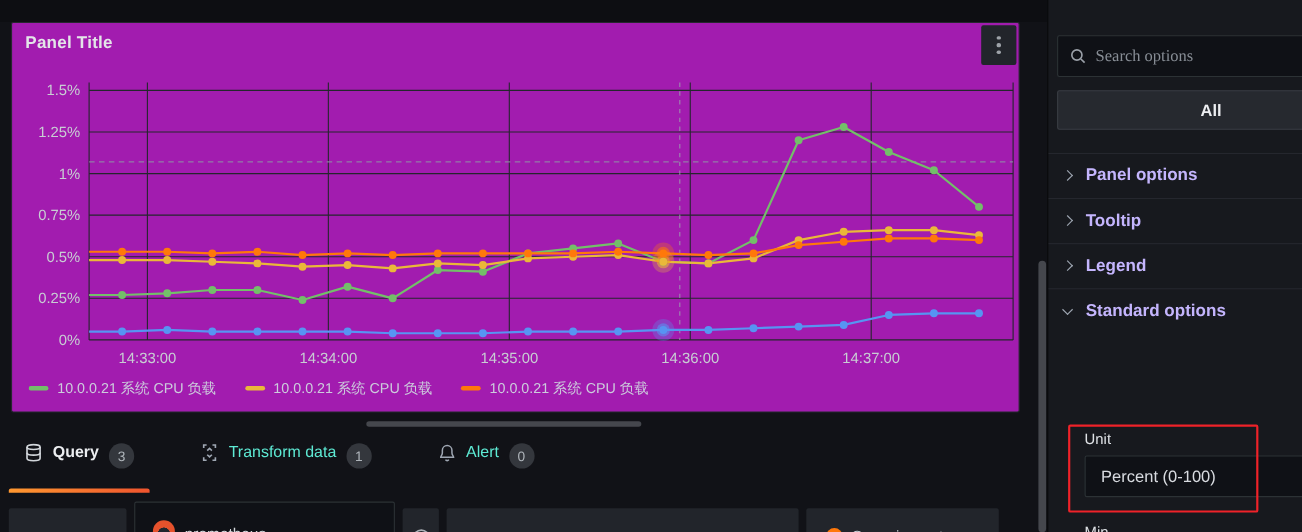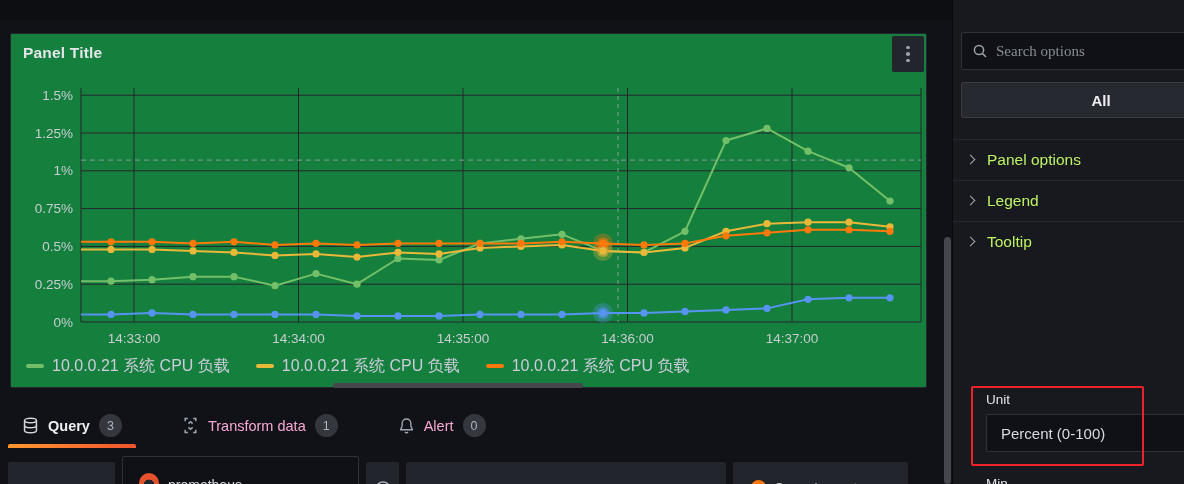--- a/index.html
+++ b/index.html
@@ -4,42 +4,42 @@
 <style>
   * { margin:0; padding:0; box-sizing:border-box; }
   html,body { width:1184px; height:484px; overflow:hidden; }
   body { background:#111217; font-family:"Liberation Sans", sans-serif; color:#ccccdc; position:relative; }
 
   
   .main { position:absolute; left:0; top:0; width:952px; height:484px; background:#111217; }
   .top-strip { position:absolute; left:0; top:0; width:952px; height:20px; background:#0d0e12; }
 
   .panel-card { position:absolute; left:10px; top:20px; width:917px; height:355px;
-                background:#15803d; border:1px solid #25272e; border-radius:2px;margin-top:13px; }
+                background:#a21caf; border:1px solid #25272e; border-radius:2px; }
   .panel-title { position:absolute; left:12px; top:10px; font-size:15.5px; font-weight:bold; color:#e3e5e8; letter-spacing:.2px; }
   .kebab-btn { position:absolute; right:2px; top:2px; width:32px; height:36px; background:#22252b; border-radius:2px;
                display:flex; flex-direction:column; align-items:center; justify-content:center; gap:3px; cursor:pointer; }
   .kebab-btn i { width:3.5px; height:3.5px; border-radius:50%; background:#9da2a8; }
 
   .chart-svg { position:absolute; left:0; top:0; }
 
   .legend-row { position:absolute; left:15px; top:320px; height:24px; display:flex; align-items:center; gap:26px; white-space:nowrap; overflow:hidden; width:890px; }
   .legend-item { display:flex; align-items:center; gap:8px; cursor:pointer; }
   .legend-swatch { width:18px; height:4px; border-radius:2px; flex:0 0 auto; }
-  .legend-label { font-size:16px; color:#ccccdc; }
+  .legend-label { font-size:13px; color:#ccccdc; }
 
   
   .hscroll { position:absolute; left:333px; top:383px; width:250px; height:5px; background:#45474d; border-radius:3px; }
   .vscroll { position:absolute; left:944px; top:237px; width:7px; height:247px; background:#45474d; border-radius:4px; }
 
   
   .tabs-row { position:absolute; left:0; top:403px; width:952px; height:45px; display:flex; align-items:stretch; padding-left:8px; }
-  .tab { position:relative; display:flex; align-items:center; gap:9px; padding:0 14px; cursor:pointer; }
+  .tab { position:relative; display:flex; align-items:flex-start; gap:9px; padding:0 14px; cursor:pointer; }
   .tab + .tab { margin-left:32px; }
-  .tab-label { font-size:14.5px; color:#f9a8d4; }
+  .tab-label { font-size:14.5px; color:#5eead4; }
   .tab.active .tab-label { color:#eceef1; font-weight:bold; }
   .tab-badge { min-width:23px; height:23px; border-radius:12px; background:#34373d; color:#aeb4ba;
                font-size:12.5px; display:flex; align-items:center; justify-content:center; padding:0 7px; }
   .tab-underline { position:absolute; left:0; right:0; bottom:0; height:4px; border-radius:2px 2px 0 0;
                    background:linear-gradient(90deg,#ff9830 0%,#f0542e 100%); }
   .tab-icon { display:flex; align-items:center; }
   .tab-icon svg { display:block; }
 
   
   .query-row { position:absolute; left:0; top:456px; width:952px; height:60px; display:flex; align-items:flex-start; gap:7px; padding-left:8px; }
@@ -56,21 +56,21 @@
 
   
   .sidebar { position:absolute; left:952px; top:0; width:232px; height:484px; background:#17191e; border-left:1px solid #08090b; overflow:hidden; }
   .search-wrap { position:absolute; left:8px; top:32px; width:240px; height:38px; background:#0f1116; border:1px solid #2c3235; border-radius:2px;
                  display:flex; align-items:center; padding-left:10px; gap:8px; }
   .search-placeholder { font-size:15px; color:#878d95;font-family:Liberation Serif, serif; }
   .all-btn { position:absolute; left:8px; top:82px; width:280px; height:36px; background:#26292f; border:1px solid #3a3d44; border-radius:2px;
              display:flex; align-items:center; justify-content:center; font-size:15px; font-weight:bold; color:#eceef1; cursor:pointer; }
   .sections { position:absolute; left:0; top:139px; width:232px; }
   .section { height:41px; display:flex; align-items:center; gap:13px; padding-left:14px; border-top:1px solid #25272e; cursor:pointer; }
-  .section-label { font-size:15.5px; font-weight:400; color:#bef264; }
+  .section-label { font-size:15.5px; font-weight:700; color:#c4b5fd; }
   .chev { width:7px; height:7px; border-right:1.6px solid #9fa7b3; border-bottom:1.6px solid #9fa7b3; transform:rotate(-45deg); margin-top:-1px; flex:0 0 auto; }
   .chev.down { transform:rotate(45deg); margin-top:-4px; }
 
   .field-group { position:absolute; left:33px; top:392px; width:200px; }
   .field-label { font-size:13.5px; color:#dfe2e6; margin-bottom:7px; }
   .unit-select { width:230px; height:38px; background:#0f1116; border:1px solid #2c3235; border-radius:2px;
                  display:flex; align-items:center; padding-left:14px; font-size:15px; color:#d8dbe0; cursor:pointer; }
   .min-label { position:absolute; left:33px; top:476px; font-size:13.5px; color:#dfe2e6; }
 
   .red-annotation { position:absolute; left:18px; top:386px; width:173px; height:80px;
@@ -301,25 +301,29 @@
   </div>
   <div class="all-btn">All</div>
 
   <div class="sections">
     <div class="section">
       <span class="chev"></span>
       <span class="section-label">Panel options</span>
     </div>
     <div class="section">
       <span class="chev"></span>
-      <span class="section-label">Legend</span>
+      <span class="section-label">Tooltip</span>
     </div>
     <div class="section">
       <span class="chev"></span>
-      <span class="section-label">Tooltip</span>
+      <span class="section-label">Legend</span>
+    </div>
+    <div class="section">
+      <span class="chev down"></span>
+      <span class="section-label">Standard options</span>
     </div>
   </div>
 
   <div class="field-group">
     <div class="field-label">Unit</div>
     <div class="unit-select">Percent (0-100)</div>
   </div>
   <div class="min-label">Min</div>
 
   <div class="red-annotation"></div>

